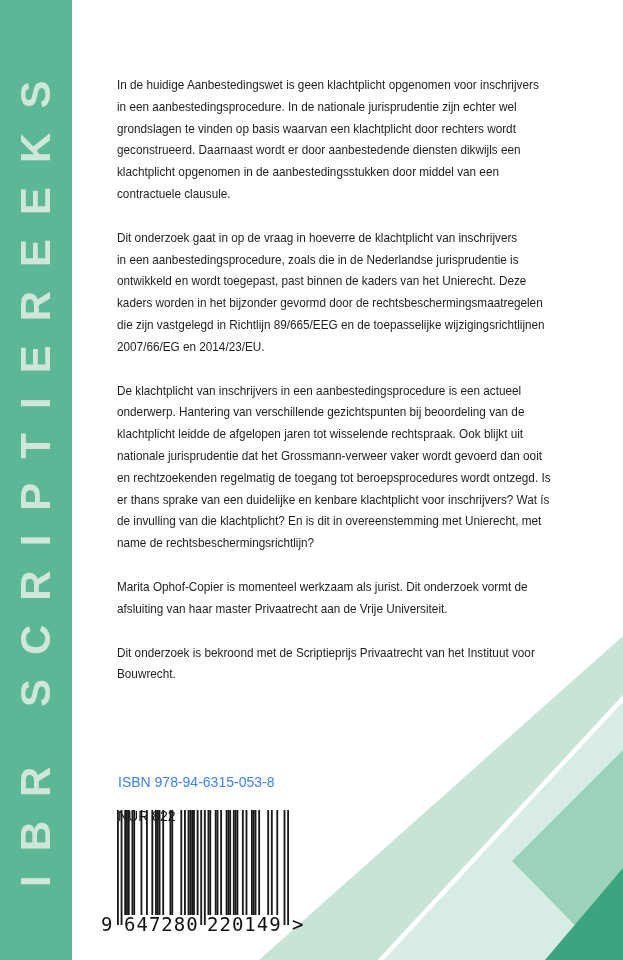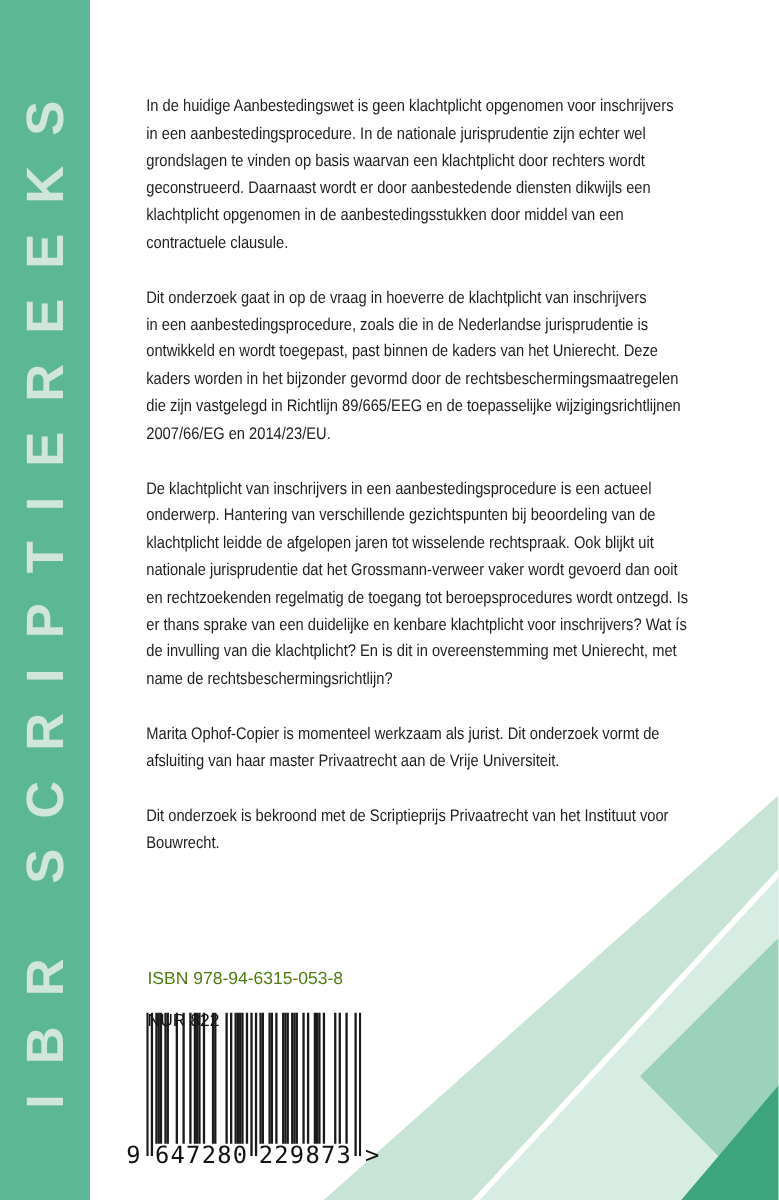--- a/index.html
+++ b/index.html
@@ -46,21 +46,21 @@
     line-height:21.8px;
     color:#1e1e1e;
   }
   .content p{
     margin:0 0 22px 0;
     white-space:pre-line;
   }
   
   .isbn-line{
     position:absolute;left:118px;top:773px;
-    font-size:14px;line-height:18px;color:#4d7c0f;
+    font-size:14px;line-height:18px;color:#3b82f6;
   }
   .nur-line{
     position:absolute;left:118px;top:791px;
     font-size:14px;line-height:18px;color:#111111;margin-top:16px;
   }
   .barcode{
     position:absolute;left:117px;top:810px;
     width:172px;height:115px;
   }
   .barcode svg{display:block;width:172px;height:115px;}
@@ -168,16 +168,16 @@
         <rect x="78" y="0" width="1.02" height="105" fill="#1a1a1a"></rect>
         <rect x="83" y="0" width="1.02" height="105" fill="#1a1a1a"></rect>
         <rect x="85" y="0" width="1.02" height="105" fill="#1a1a1a"></rect>
         <rect x="88" y="0" width="1.02" height="105" fill="#1a1a1a"></rect>
         <rect x="92" y="0" width="1.02" height="115" fill="#1a1a1a"></rect>
         <rect x="94" y="0" width="1.02" height="115" fill="#1a1a1a"></rect>
       </svg>
   </div>
   <span class="bc-digit bc-lead">9</span>
   <span class="bc-digit bc-g1">647280</span>
-  <span class="bc-digit bc-g2">229873</span>
+  <span class="bc-digit bc-g2">220149</span>
   <span class="bc-digit bc-arrow">&gt;</span>
 
 </div>
 
 </body></html>

